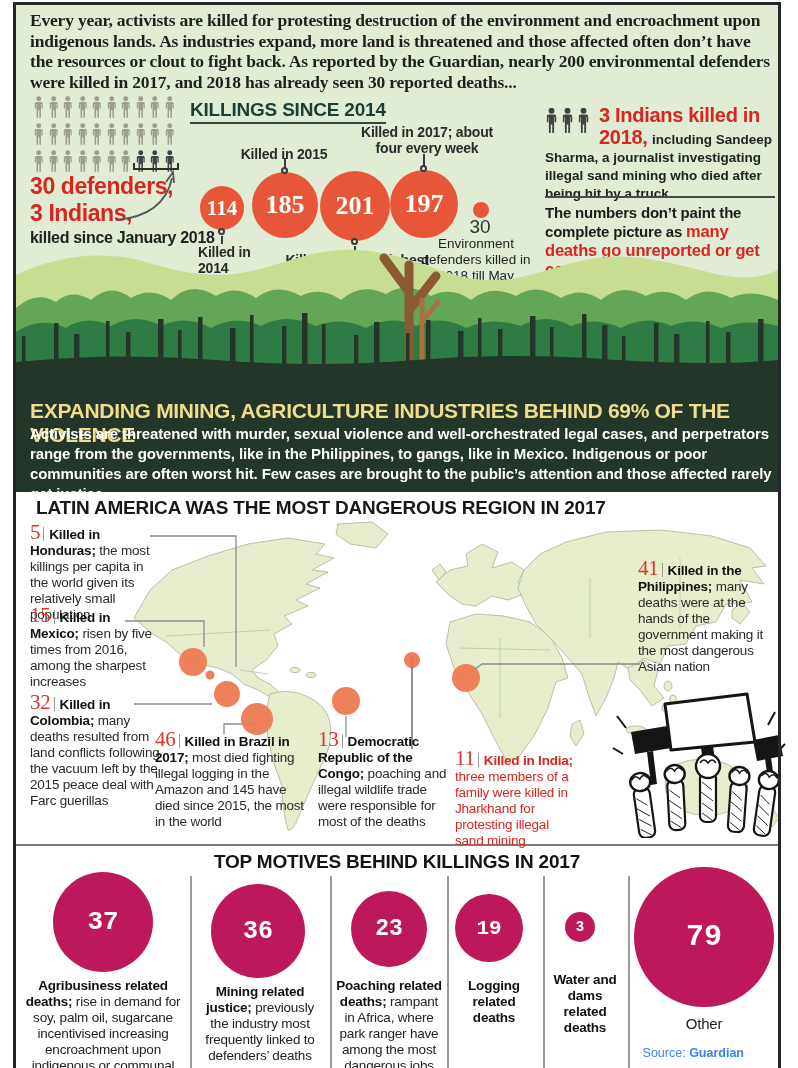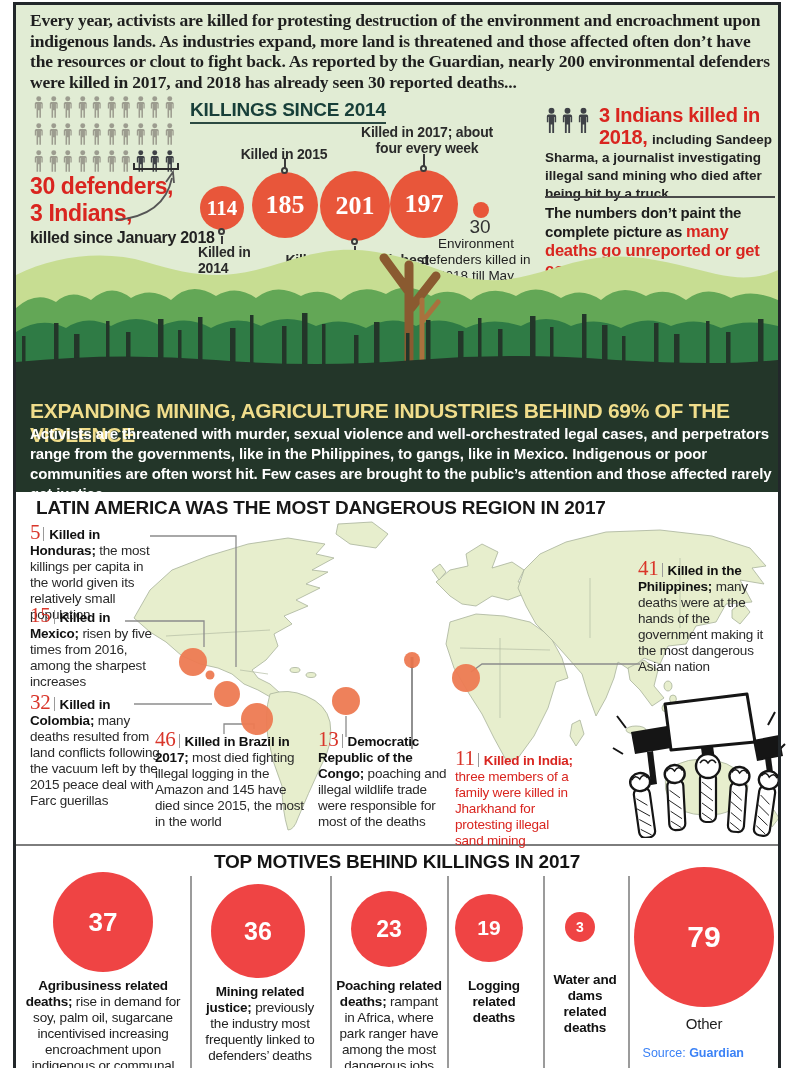--- a/index.html
+++ b/index.html
@@ -90,22 +90,22 @@
   .co-india{left:455px;top:750px;width:124px}
   .co-india .co-bold,.co-india .co-text{color:#d9251f}
   .co-india b{color:#d9251f}
   .co-philippines{left:638px;top:560px;width:138px}
   .protest{left:605px;top:688px;width:185px;height:150px}
 
   
   .mo-title{left:16px;top:851px;width:762px;text-align:center;font-size:19px;font-weight:800;color:#141414;letter-spacing:-0.2px}
   .vdiv{top:876px;width:2px;height:192px;background:#9b9b9b}
   .vd0{left:190px}.vd1{left:330px}.vd2{left:447px}.vd3{left:543px}.vd4{left:628px}
-  .gcirc{border-radius:50%;background:#ef4444;display:flex;align-items:center;justify-content:center;
-         color:#fff;font-family:Liberation Sans, sans-serif;font-weight:bold}
+  .gcirc{border-radius:50%;background:#be185d;display:flex;align-items:center;justify-content:center;
+         color:#fff;font-family:Liberation Mono, monospace;font-weight:bold}
   .g0{left:53px;top:872px;width:100px;height:100px;font-size:26px}
   .g1{left:211px;top:884px;width:94px;height:94px;font-size:25px}
   .g2{left:351px;top:891px;width:76px;height:76px;font-size:23px}
   .g3{left:455px;top:894px;width:68px;height:68px;font-size:21px}
   .g4{left:565px;top:912px;width:30px;height:30px;font-size:14px}
   .g5{left:634px;top:867px;width:140px;height:140px;font-size:30px}
   .mlabel{font-size:13.5px;line-height:16px;text-align:center;color:#222;letter-spacing:-0.2px}
   .mlabel b{color:#111}
   .m0{left:20px;top:978px;width:166px}
   .m1{left:196px;top:984px;width:128px}

